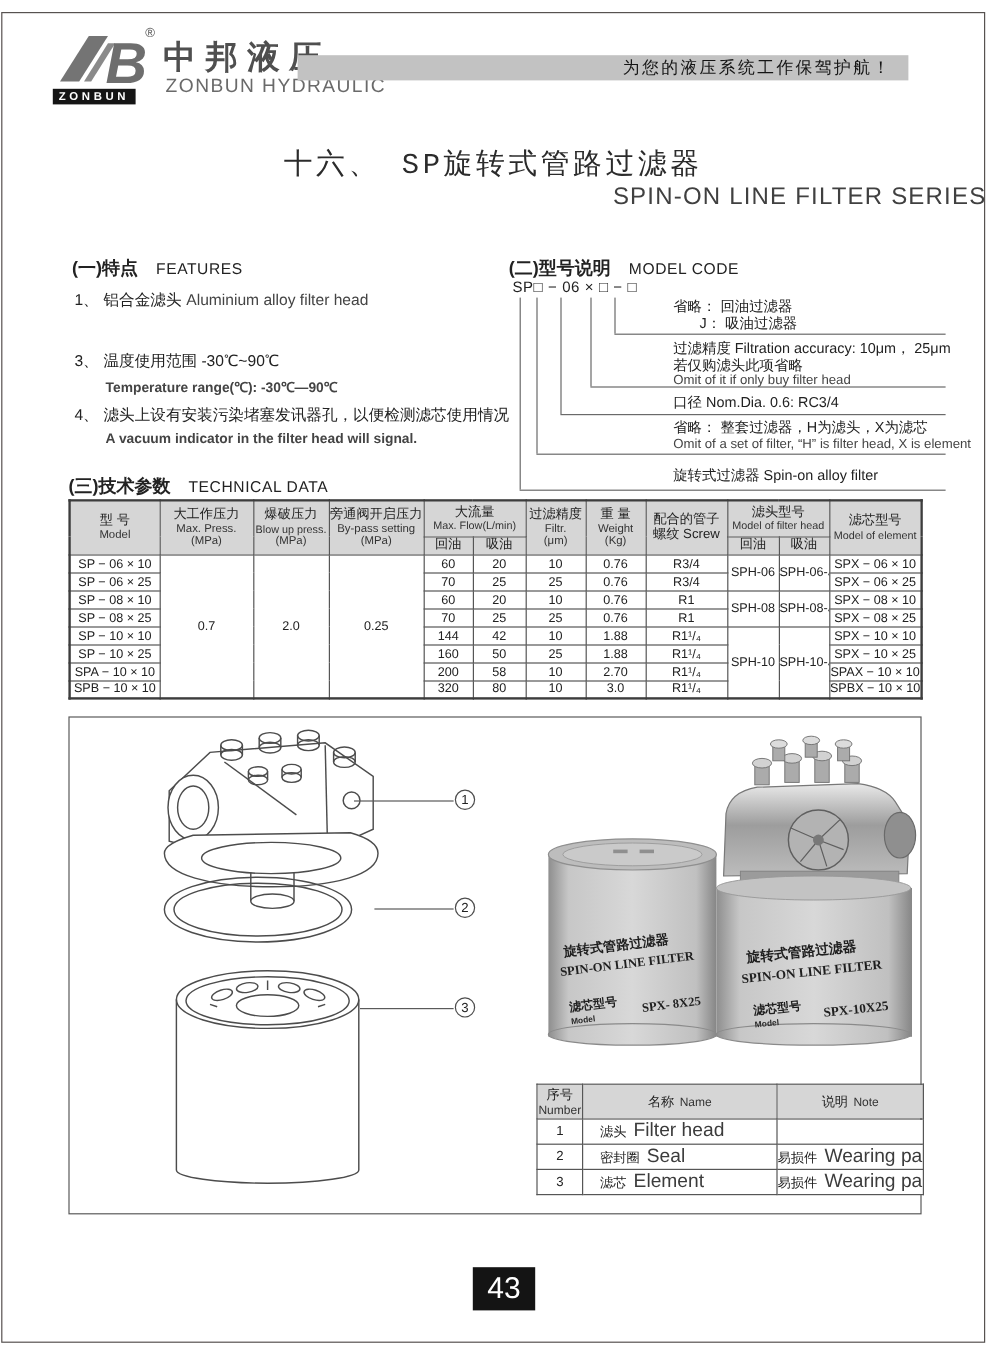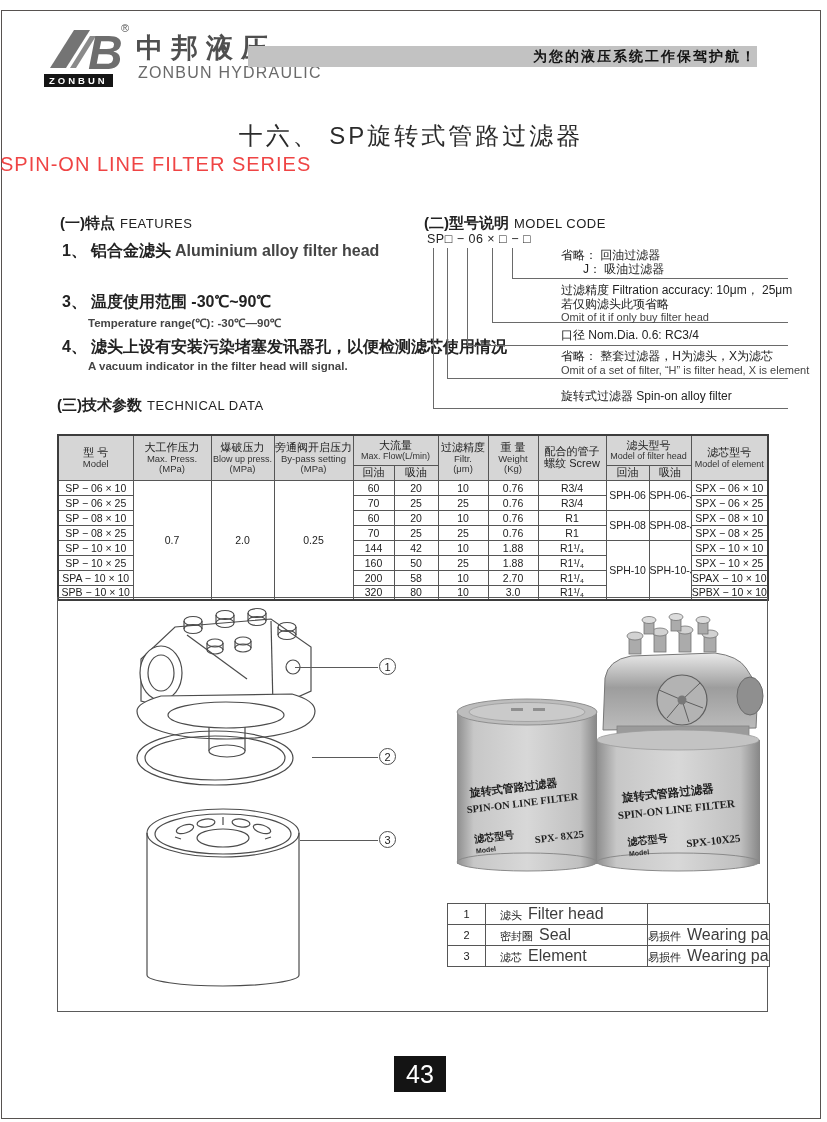--- a/index.html
+++ b/index.html
@@ -12,53 +12,53 @@
 
   
   .zonbun-box { position:absolute; left:44px; top:74px; background:#151515; color:#fff;
                 font-size:9.5px; font-weight:bold; letter-spacing:3px; padding:1px 5px; }
   .reg-mark { position:absolute; left:121px; top:22px; font-size:11px; color:#555; }
   .brand-cn { position:absolute; left:136px; top:30px; font-size:27px; font-weight:bold;
               color:#4f4f4f; letter-spacing:8px; }
   .brand-en { position:absolute; left:138px; top:64px; font-size:16px; color:#6a6a6a;
               letter-spacing:1.2px; }
   .slogan-bar { position:absolute; left:248px; top:46px; width:509px; height:21px;
-                background:#c2c2c2; color:#141414; font-size:14px; font-weight:bold;
-                line-height:21px; text-align:right; letter-spacing:2px; }
+                background:#c2c2c2; color:#141414; font-size:14px; font-weight:normal;
+                line-height:21px; text-align:right; padding-right:14px; letter-spacing:2px; }
 
   
   .title-cn { position:absolute; left:0; top:120px; width:822px; text-align:center;
-              font-size:24px; color:#2b2b2b; letter-spacing:3px; }
-  .title-en { position:absolute; left:0; top:153px; width:822px; text-align:left;
-              font-size:20px; color:#ef4444; letter-spacing:1px; }
+              font-size:24px; color:#2b2b2b; letter-spacing:3px;font-family:Liberation Mono, monospace; }
+  .title-en { position:absolute; left:0; top:153px; width:822px; text-align:right;
+              font-size:20px; color:#404040; letter-spacing:1px; }
 
   
   .sec-h { position:absolute; white-space:nowrap; }
   .sec-h .hcn { font-size:15px; font-weight:bold; color:#222; }
-  .sec-h .hen { font-size:13px; color:#222; margin-left:5px; letter-spacing:0.5px; }
-
-  
-  .feat { position:absolute; font-size:16px; white-space:nowrap;font-weight:bold; }
+  .sec-h .hen { font-size:13px; color:#222; margin-left:15px; letter-spacing:0.5px; }
+
+  
+  .feat { position:absolute; font-size:13px; white-space:nowrap; }
   .feat .num { color:#222; margin-right:4px; }
   .feat .cn { color:#222; }
   .feat .en { color:#444; margin-left:4px; }
   .feat-sub { position:absolute; font-size:11.5px; color:#444; white-space:nowrap;font-weight:bold; }
 
   
   .mc-code { position:absolute; left:427px; top:232px; font-size:12.5px; color:#222;
              letter-spacing:0.5px; white-space:nowrap; }
   .mc-v { position:absolute; width:1px; background:#6a6a6a; }
   .mc-hl { position:absolute; height:1px; background:#6a6a6a; }
   .mc-b { position:absolute; white-space:nowrap; line-height:13.5px;margin-left:16px; }
   .mc-l1 { font-size:12px; color:#222; }
   .mc-en { font-size:11px; color:#444; }
   .mc-ind { padding-left:22px; }
 
   
-  table.tech { position:absolute; left:57px; top:434px; border-collapse:collapse;
+  table.tech { position:absolute; left:57px; top:416px; border-collapse:collapse;
                table-layout:fixed; width:710px; border:2px solid #3d3d3d; }
   table.tech th, table.tech td { border:1px solid #565656; text-align:center;
                overflow:hidden; white-space:nowrap; }
   table.tech th { background:#d6d6d6; font-weight:normal; padding:1px 0; }
   table.tech .thcn { font-size:11px; line-height:11.5px; color:#222; }
   table.tech .then { font-size:9.5px; line-height:10px; color:#333; }
   table.tech .then-sm { font-size:9px; line-height:10px; color:#333; }
   tr.h1 { height:30px; } tr.h2 { height:15px; } tr.dr { height:15px; }
   table.tech td { font-size:10.5px; color:#222; background:#fff; }
 
@@ -452,20 +452,32 @@
     </g>
   </svg>
 
   <table class="parts">
     <colgroup>
         <col style="width:38px">
         <col style="width:162px">
         <col style="width:122px">
       </colgroup>
     <tbody>
+        <tr style="height:29px">
+      <th>
+        <div class="pcn">序号</div>
+        <div class="pen">Number</div>
+      </th>
+      <th>
+        <span class="pcn">名称</span> <span class="pen">Name</span>
+      </th>
+      <th>
+        <span class="pcn">说明</span> <span class="pen">Note</span>
+      </th>
+    </tr>
     <tr>
       <td class="pnum">1</td>
       <td class="pname"><span class="cnb">滤头</span><span class="enr">Filter head</span></td>
       <td class="pnote"><span class="cnb"></span><span class="enr"></span></td>
     </tr>
     <tr>
       <td class="pnum">2</td>
       <td class="pname"><span class="cnb">密封圈</span><span class="enr">Seal</span></td>
       <td class="pnote"><span class="cnb">易损件</span><span class="enr">Wearing parts</span></td>
     </tr>

